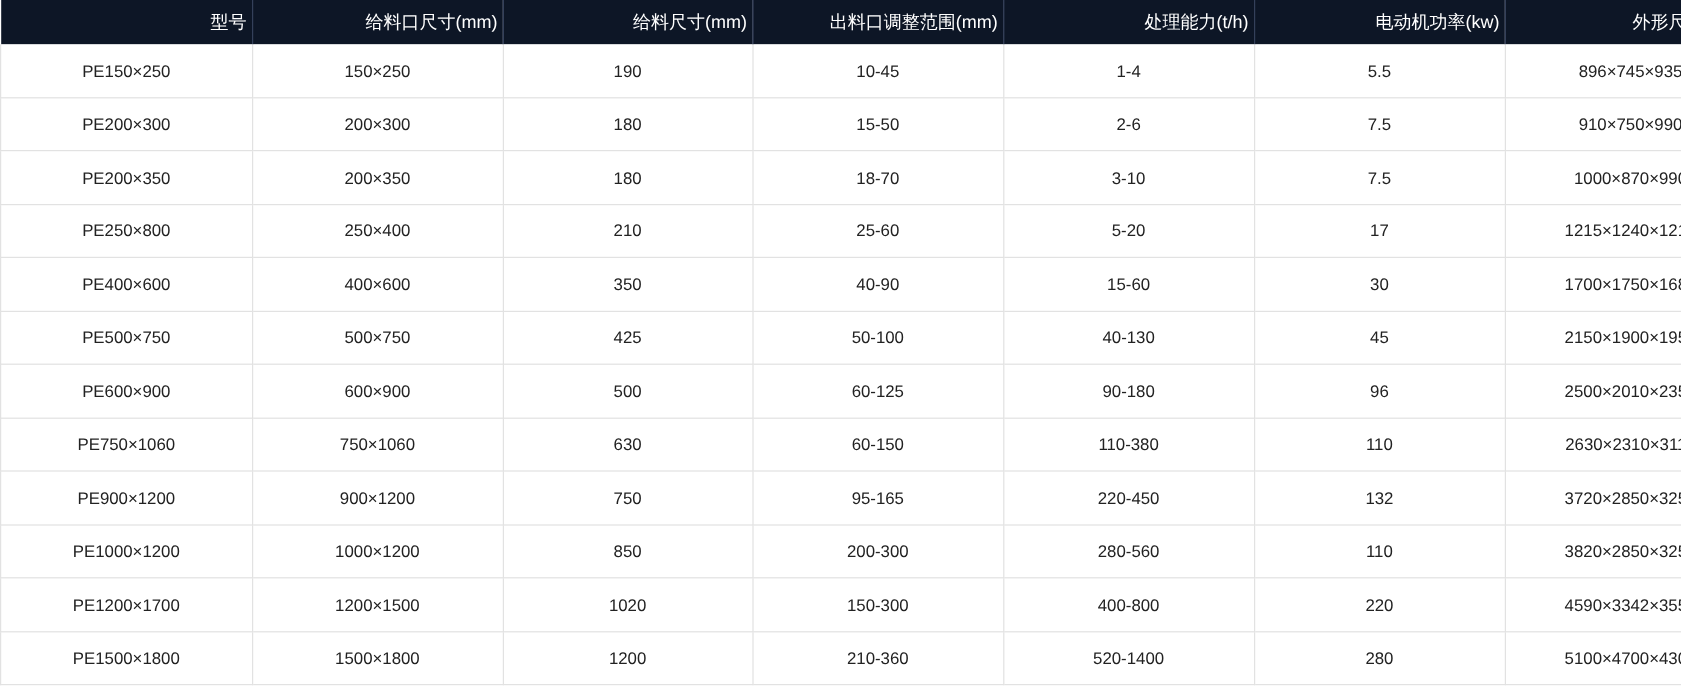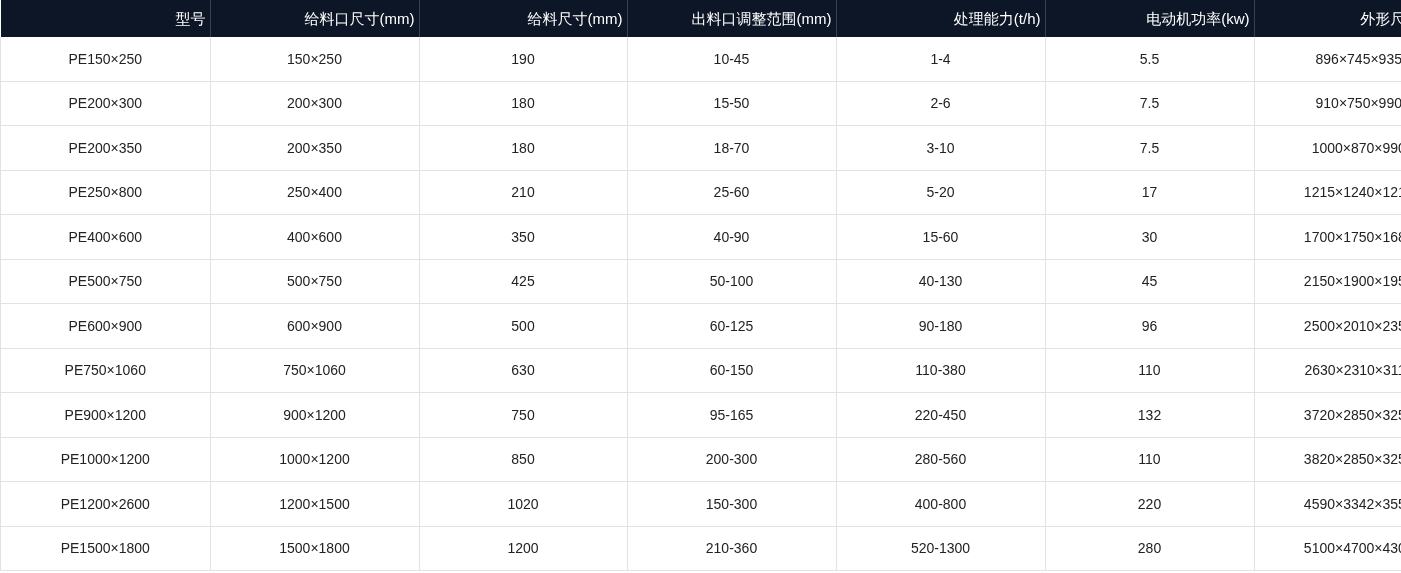--- a/index.html
+++ b/index.html
@@ -159,31 +159,31 @@
     <tr>
       <td>PE1000×1200</td>
       <td>1000×1200</td>
       <td>850</td>
       <td>200-300</td>
       <td>280-560</td>
       <td>110</td>
       <td>3820×2850×3250</td>
     </tr>
     <tr>
-      <td>PE1200×2600</td>
+      <td>PE1200×1700</td>
       <td>1200×1500</td>
       <td>1020</td>
       <td>150-300</td>
       <td>400-800</td>
       <td>220</td>
       <td>4590×3342×3553</td>
     </tr>
     <tr>
       <td>PE1500×1800</td>
       <td>1500×1800</td>
       <td>1200</td>
       <td>210-360</td>
-      <td>520-1300</td>
+      <td>520-1400</td>
       <td>280</td>
       <td>5100×4700×4300</td>
     </tr>
   </tbody>
 </table>
 
 </body></html>

